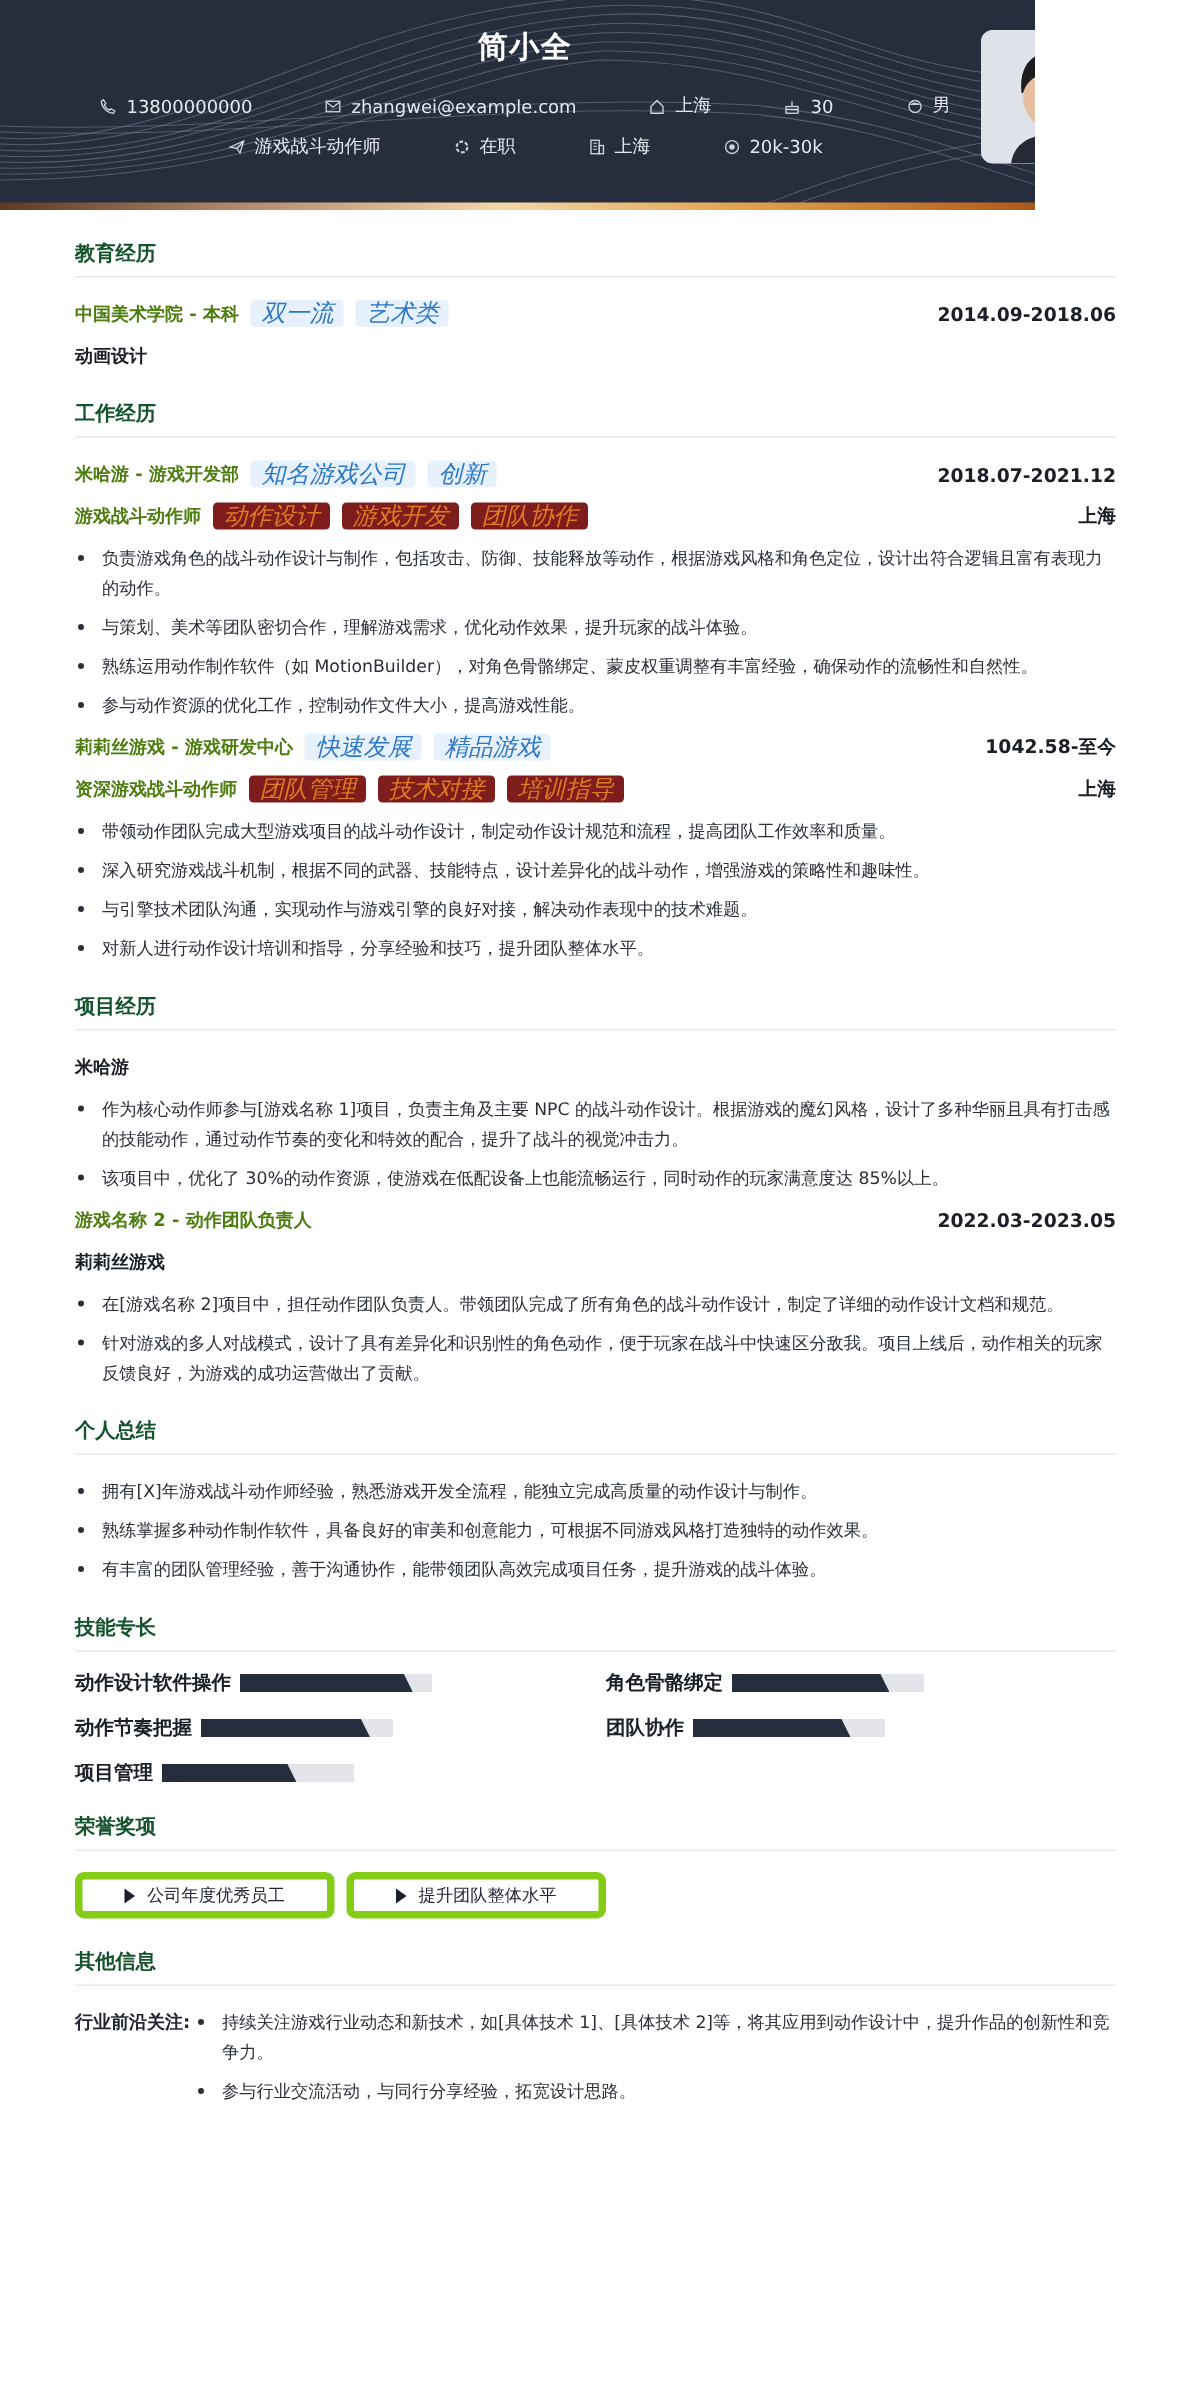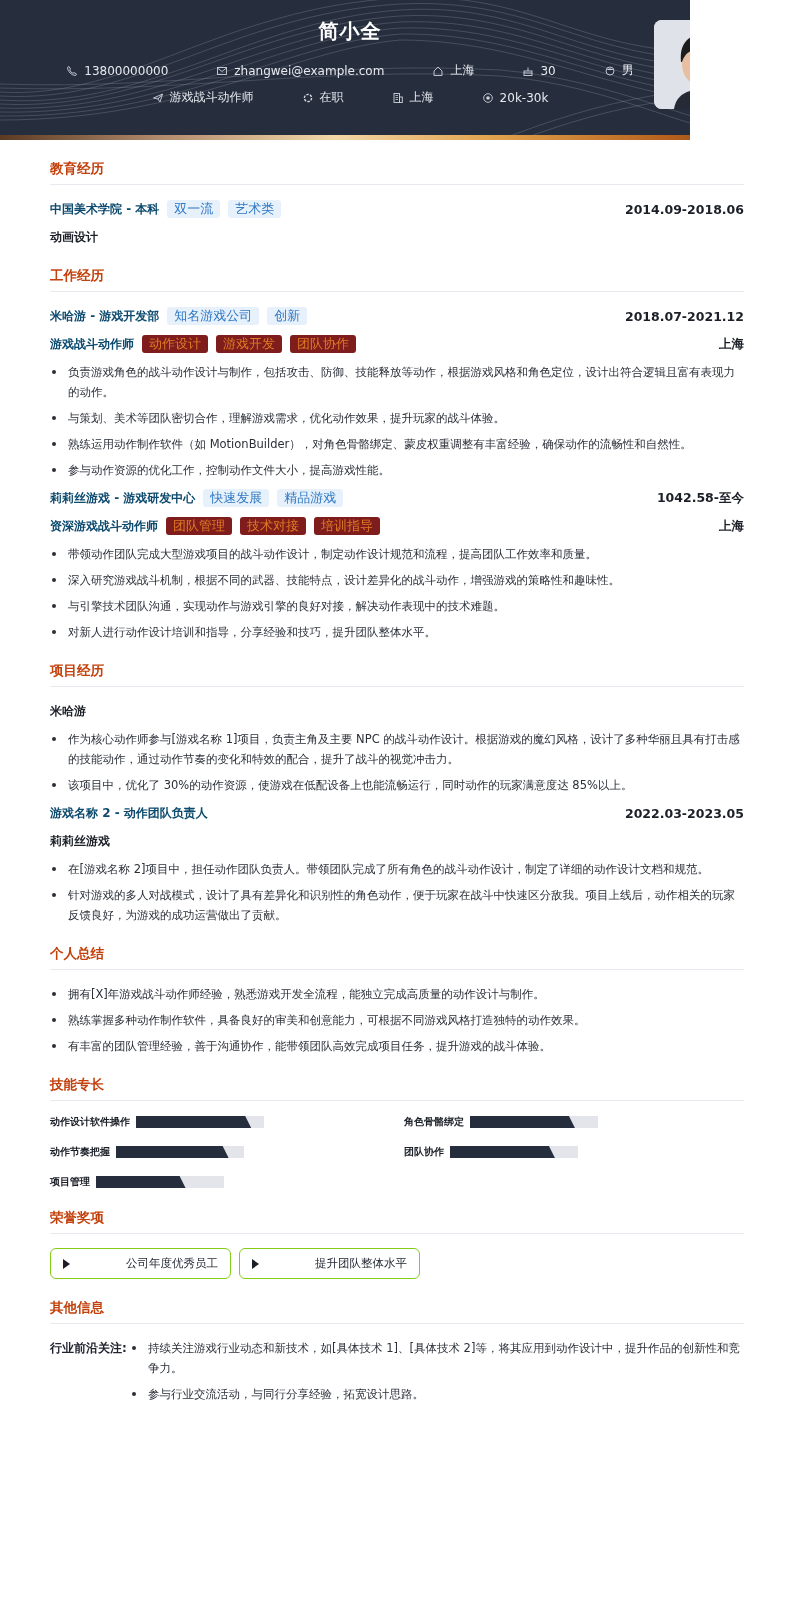--- a/index.html
+++ b/index.html
@@ -15,42 +15,42 @@
   .info-row.r1 { top: 62px; }
   .info-row.r2 { top: 89px; }
   .info-item { display: flex; align-items: center; margin: 0 8px; }
   .info-item .ic { width: 12px; height: 12px; margin-right: 6px; display: inline-flex; align-items: center; justify-content: center; }
   .info-item .ic svg { width: 12px; height: 12px; }
   .photo { position: absolute; left: 654px; top: 20px; width: 90px; height: 89px; border-radius: 8px; background: #dfe2e8; overflow: hidden; }
   .photo svg { width: 90px; height: 89px; }
 
   .content { padding: 0 50px 0 50px; }
   .section { margin-top: 20px; }
-  .section-title { font-size: 13.5px; font-weight: bold; color: #c2410c; padding-bottom: 6px; border-bottom: 1px solid #e7e9ee; margin-bottom: 14px; }
+  .section-title { font-size: 13.5px; font-weight: bold; color: #14532d; padding-bottom: 6px; border-bottom: 1px solid #e7e9ee; margin-bottom: 14px; }
   .row { display: flex; justify-content: space-between; align-items: center; height: 20px; margin-bottom: 8px; }
   .row .left { display: flex; align-items: center; }
-  .title-strong { font-weight: bold; font-size: 12px; color: #0c4a6e; }
+  .title-strong { font-weight: bold; font-size: 12px; color: #4d7c0f; }
   .date { font-weight: bold; font-size: 12.5px; color: #1b1f27; }
-  .tag { display: inline-block; font-size: 13px; padding: 1px 7px; border-radius: 3px; margin-left: 8px; line-height: 16px; }
+  .tag { display: inline-block; font-size: 16px; padding: 1px 7px; border-radius: 3px; margin-left: 8px; line-height: 16px; font-style: italic; }
   .tag.blue { background: #e7f1fb; color: #2f78c4; }
   .tag.orange { background: #7f1d1d; color: #e07a23; }
   .bullets { list-style: none; margin-bottom: 6px; }
   .bullets li { position: relative; padding-left: 18px; font-size: 11.5px; line-height: 20px; color: #2a2f38; margin-bottom: 6px; }
   .bullets li::before { content: ""; position: absolute; left: 2px; top: 8px; width: 4px; height: 4px; border-radius: 50%; background: #2a2f38; }
   .subtitle { font-weight: bold; font-size: 12px; color: #1b1f27; height: 20px; line-height: 20px; margin-bottom: 8px; }
   .entry { margin-bottom: 8px; }
 
   .skills { display: grid; grid-template-columns: 354px 340px; row-gap: 16px; }
   .skill { display: flex; align-items: center; height: 14px; }
-  .skill .label { font-weight: bold; font-size: 10px; color: #1b1f27; margin-right: 6px; white-space: nowrap; }
+  .skill .label { font-weight: bold; font-size: 13px; color: #1b1f27; margin-right: 6px; white-space: nowrap; }
   .skill .bar { position: relative; width: 128px; height: 12px; background: #e3e5ea; overflow: hidden; }
   .skill .fill { position: absolute; left: 0; top: 0; height: 12px; background: #262e3d; clip-path: polygon(0 0, calc(100% - 6px) 0, 100% 100%, 0 100%); }
 
   .awards { display: flex; gap: 8px; }
-  .award { display: flex; align-items: center; border: 1px solid #84cc16; border-radius: 6px; padding: 0 12px; height: 31px; font-size: 11.5px; color: #1f2430; background: #fff; gap: 48px; }
+  .award { display: flex; align-items: center; border: 5px solid #84cc16; border-radius: 6px; padding: 0 28px; height: 31px; font-size: 11.5px; color: #1f2430; background: #fff; }
   .award .tri { width: 0; height: 0; border-top: 5px solid transparent; border-bottom: 5px solid transparent; border-left: 7px solid #1b1f27; margin-right: 8px; }
 
   .other { display: flex; }
   .other .olabel { font-weight: bold; font-size: 12px; width: 80px; flex: none; line-height: 20px; }
   .other .bullets li { padding-left: 18px; }
 </style>
 </head>
 <body>
 
 <div class="header">

